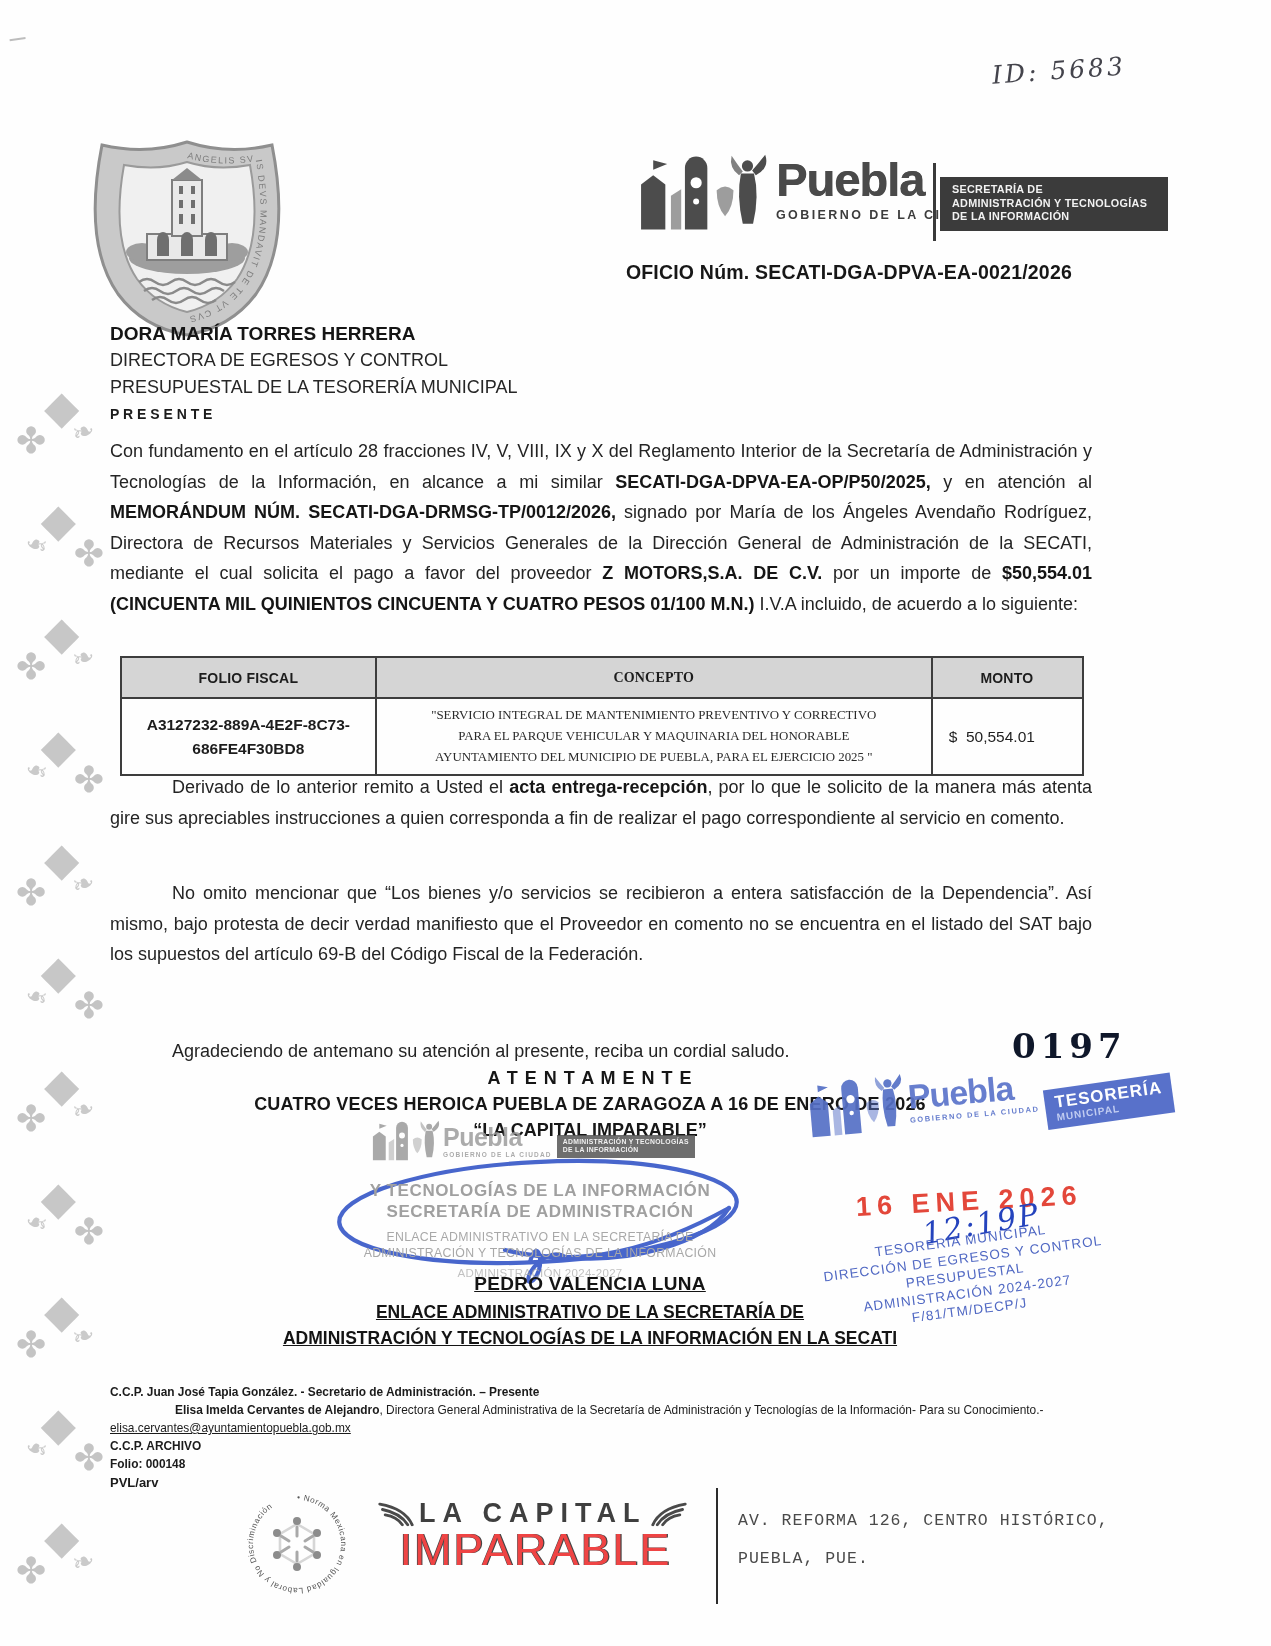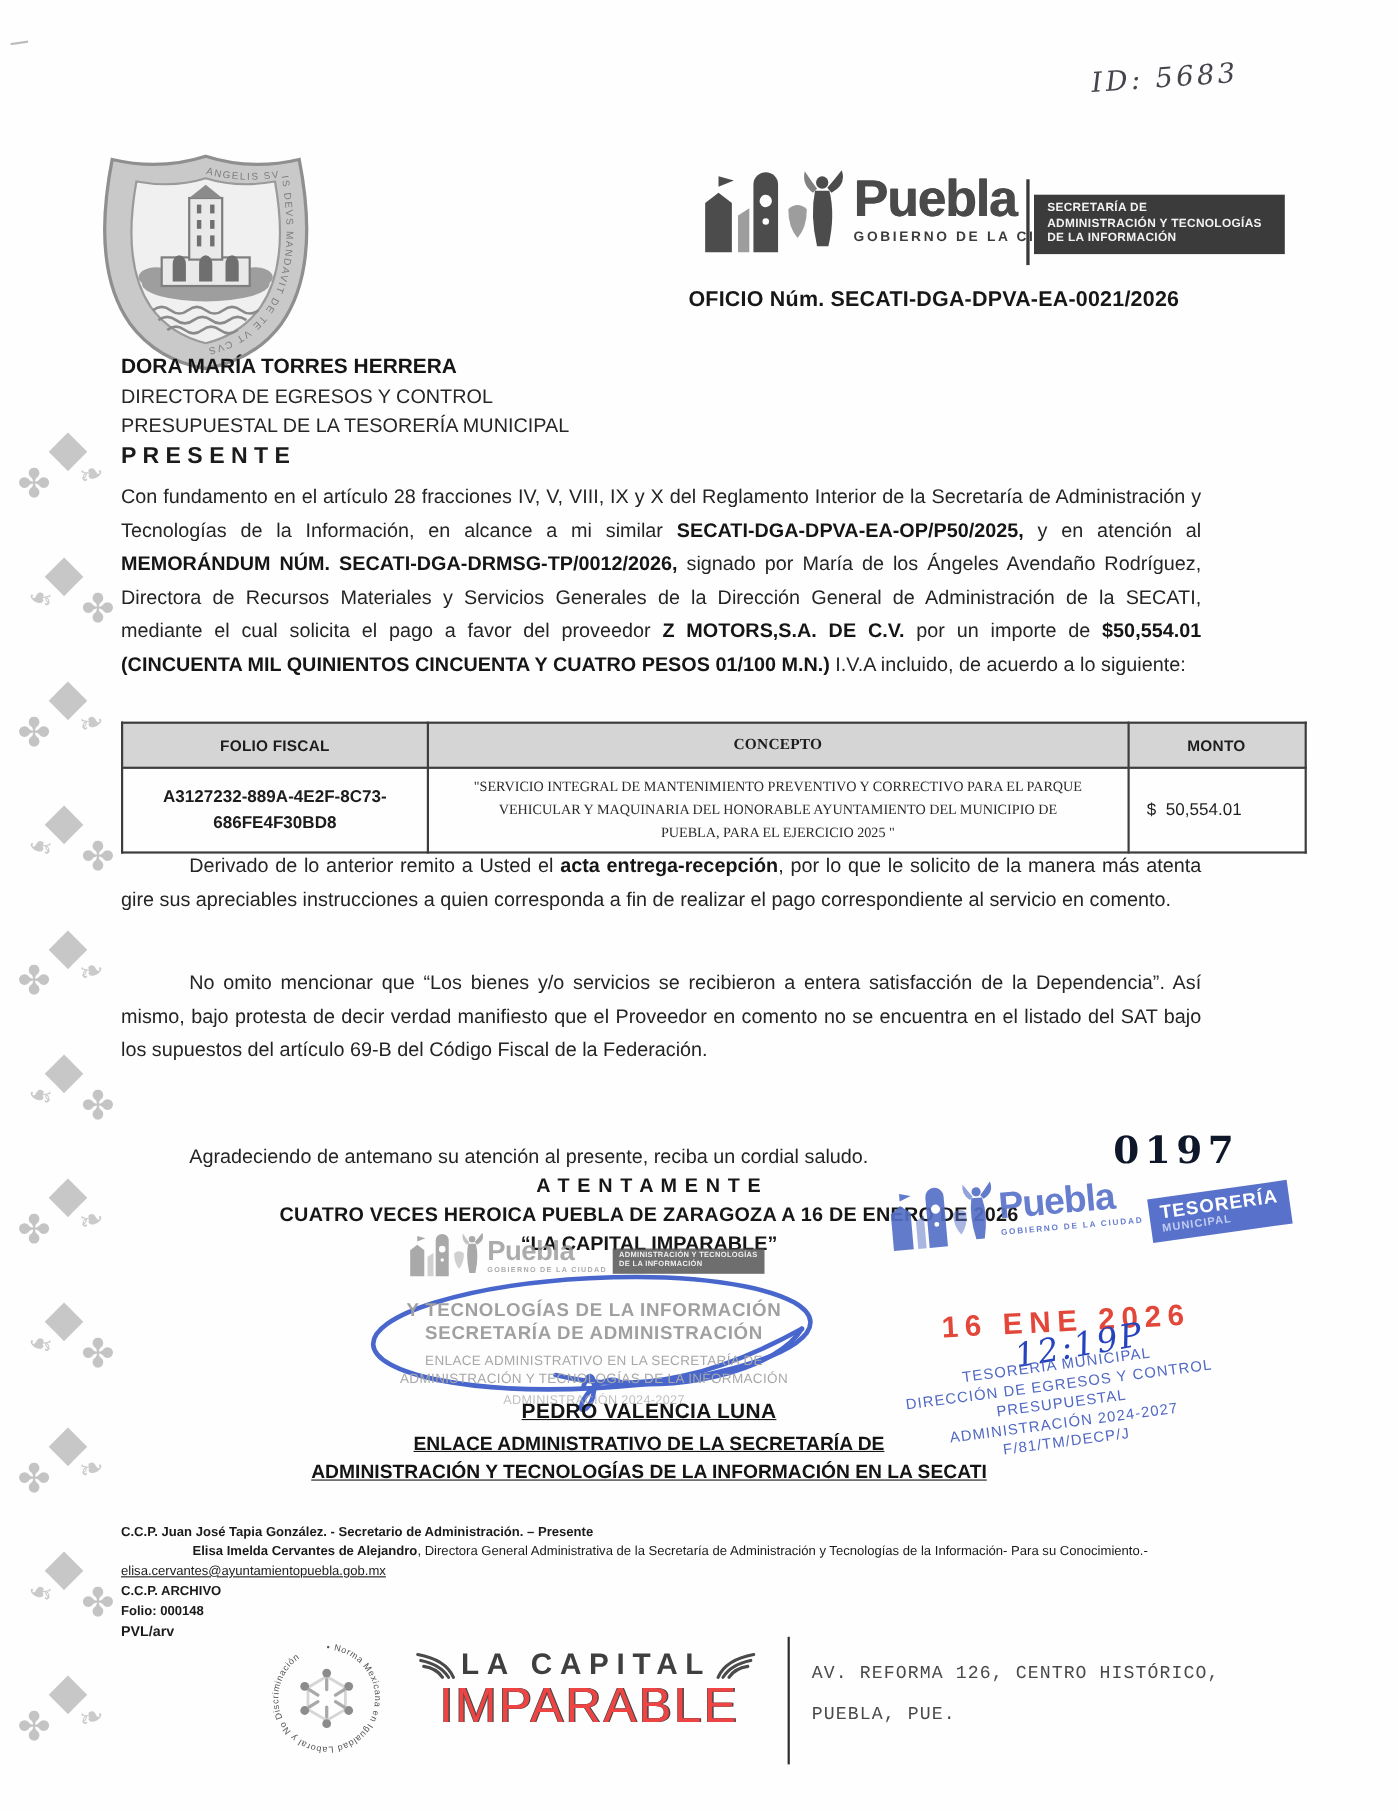--- a/index.html
+++ b/index.html
@@ -34,34 +34,34 @@
   .banner{position:absolute;left:940px;top:177px;width:206px;background:#3b3b3b;color:#f2f2f2;
           padding:6px 10px 7px 12px;font-weight:bold;font-size:10.8px;line-height:13.5px;letter-spacing:.3px;}
 
   .oficio-num{position:absolute;left:440px;top:261px;width:632px;text-align:right;
               font-size:19.5px;font-weight:bold;color:#171717;letter-spacing:.2px;}
 
   
   .recipient{position:absolute;left:110px;top:320px;line-height:27px;}
   .recipient .rname{font-size:19px;font-weight:bold;color:#151515;}
   .recipient .rline{font-size:18px;color:#262626;}
-  .recipient .rpres{font-size:21px;font-weight:bold;color:#1b1b1b;margin-top:0px;}
+  .recipient .rpres{font-size:14px;font-weight:bold;color:#1b1b1b;margin-top:0px;}
 
   
   .para{position:absolute;left:110px;width:982px;font-size:18px;line-height:30.5px;
         text-align:justify;color:#242424;}
   .para b{color:#151515;}
   .ind{text-indent:62px;}
   #p1{top:436px;}
   #p2{top:772px;}
   #p3{top:878px;}
   #p4{top:1036px;text-align:left;}
 
   
-  .ptable{position:absolute;left:110px;top:656px;width:1078px;border-collapse:collapse;}
+  .ptable{position:absolute;left:120px;top:656px;width:964px;border-collapse:collapse;}
   .ptable th,.ptable td{border:2px solid #3d3d3d;}
   .ptable th{background:#d5d5d5;font-size:14px;font-weight:bold;color:#1d1d1d;
              height:27px;text-align:center;letter-spacing:.2px;}
   .cell-folio{width:248px;font-size:15.5px;font-weight:bold;text-align:center;color:#1c1c1c;
               padding:4px 18px;line-height:24px;}
   .cell-conc{width:588px;font-size:12.9px;text-align:center;color:#2a2a2a;line-height:21px;padding:6px 38px;font-family:Liberation Serif, serif;}
   .cell-monto{width:146px;font-size:15.5px;color:#1f1f1f;padding-left:16px;white-space:pre;}
 
   
   .closing{position:absolute;left:180px;top:1068px;width:820px;text-align:center;color:#161616;}

